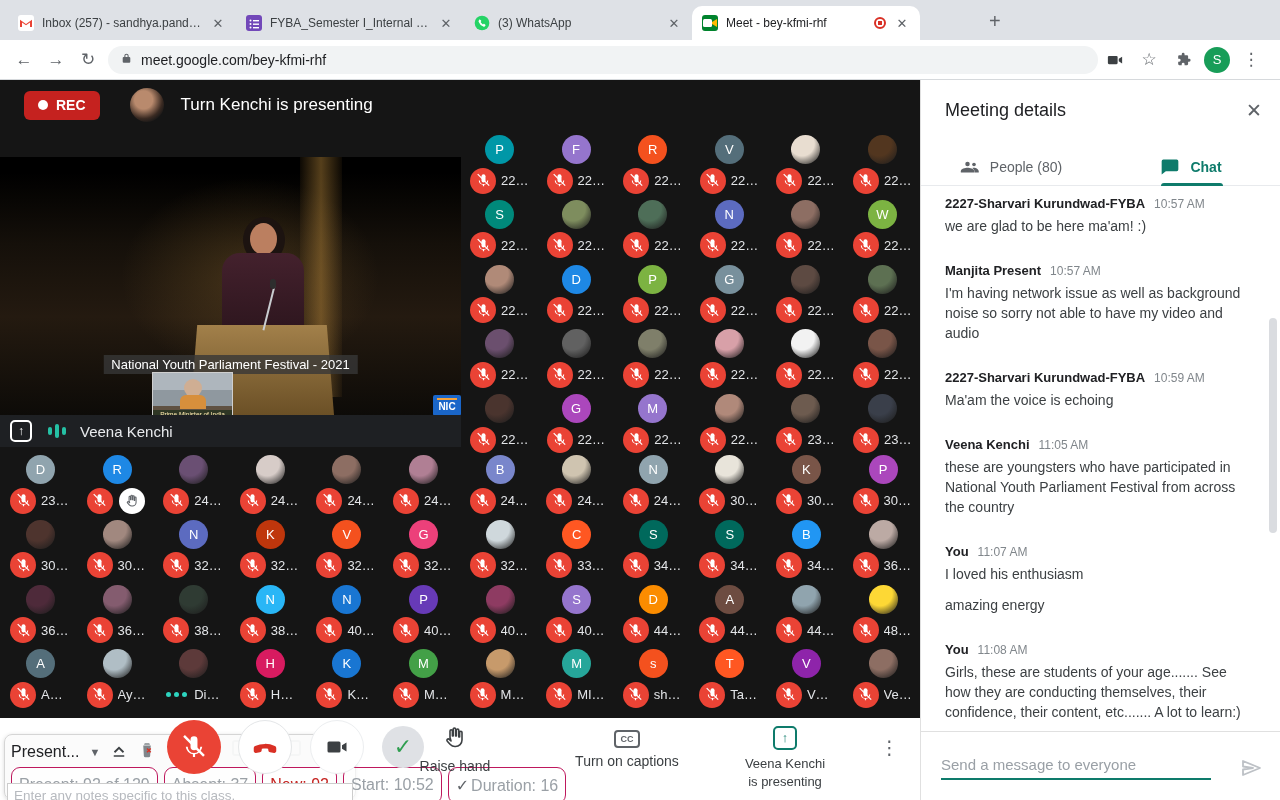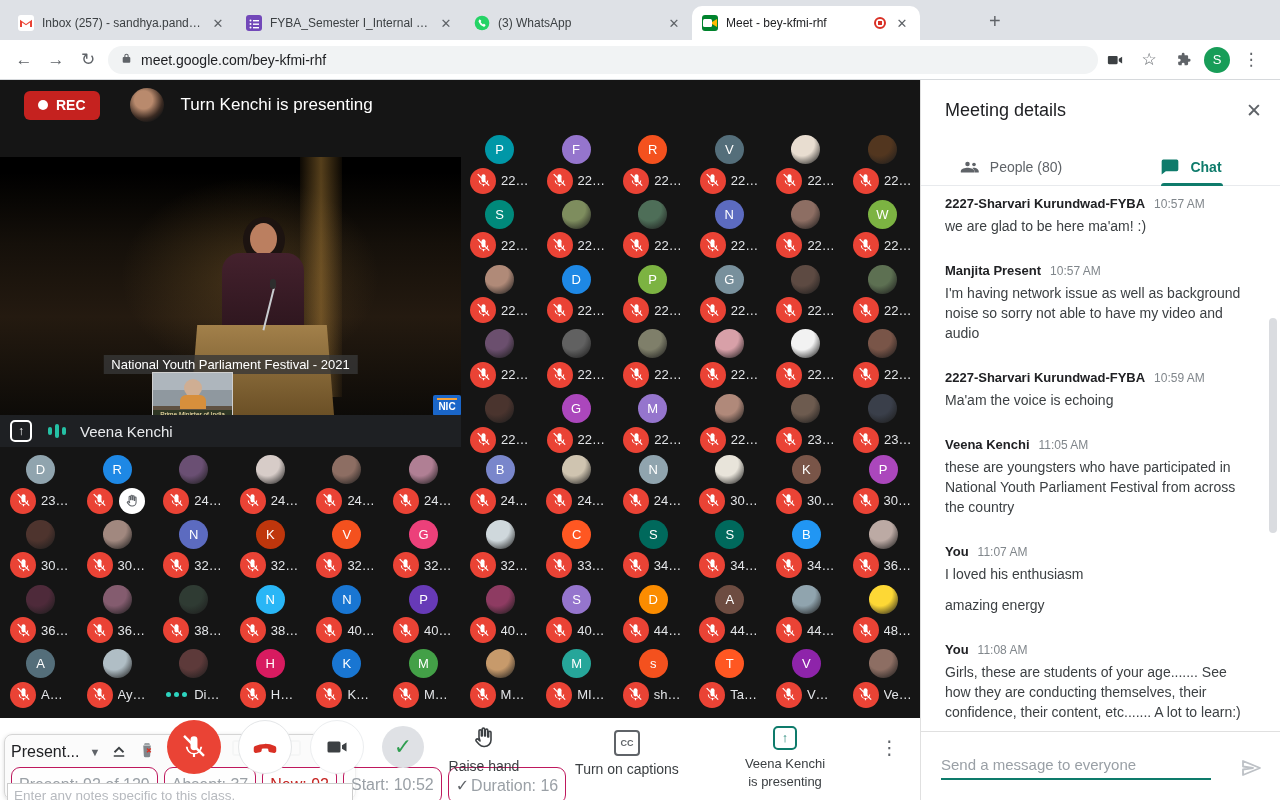--- a/index.html
+++ b/index.html
@@ -86,24 +86,24 @@
   #wnotes::placeholder{color:#b7babf}
   .rndbtn{position:absolute;border-radius:50%;display:flex;align-items:center;justify-content:center}
   #btn-mic{left:167px;top:2px;width:54px;height:54px;background:#ea4335}
   #btn-mic svg{width:26px;height:26px}
   #btn-end{left:238px;top:2px;width:54px;height:54px;background:#fff;border:1px solid #e4e6e8}
   #btn-end svg{width:30px;height:30px}
   #btn-cam{left:310px;top:2px;width:54px;height:54px;background:#fff;border:1px solid #eceef0}
   #btn-cam svg{width:24px;height:24px}
   #btn-check{left:382px;top:8px;width:42px;height:42px;background:#dfe1e5;color:#2e9e4f;font-size:22px;font-weight:bold}
   .ctrl{position:absolute;top:8px;display:flex;flex-direction:column;align-items:center;gap:5px;color:#3c4043;font-size:14px}
-  #ctrl-hand{left:434px;width:100px}
+  #ctrl-hand{left:405px;width:100px}
   #ctrl-hand svg{width:24px;height:24px}
   #ctrl-cc{left:557px;width:140px}
-  .ccbox{width:26px;height:26px;border:2px solid #5f6368;border-radius:4px;color:#5f6368;font-size:9px;font-weight:bold;display:flex;align-items:center;justify-content:center;margin-top:4px}
+  .ccbox{width:26px;height:18px;border:2px solid #5f6368;border-radius:4px;color:#5f6368;font-size:9px;font-weight:bold;display:flex;align-items:center;justify-content:center;margin-top:4px}
   #ctrl-present{left:725px;width:120px;text-align:center;font-size:13px;line-height:18px}
   .prbox{width:24px;height:24px;border:2px solid #0e7b6b;border-radius:5px;color:#0e7b6b;font-size:13px;font-weight:bold;display:flex;align-items:center;justify-content:center}
   #kebab{position:absolute;left:880px;top:18px;color:#5f6368;font-size:19px;letter-spacing:0}
   
   #panel{position:absolute;left:920px;top:0;width:360px;height:720px;background:#fff;border-left:1px solid #e0e0e0}
   #ptitle{position:absolute;left:24px;top:20px;font-size:18px;color:#202124}
   #pclose{position:absolute;right:18px;top:19px;font-size:19px;color:#5f6368}
   #ptabs{position:absolute;left:0;top:68px;width:360px;height:38px;display:flex;border-bottom:1px solid #e8eaed}
   .ptab{flex:1;display:flex;align-items:center;justify-content:center;gap:10px;font-size:14px;color:#5f6368}
   .ptab svg{width:20px;height:20px}

